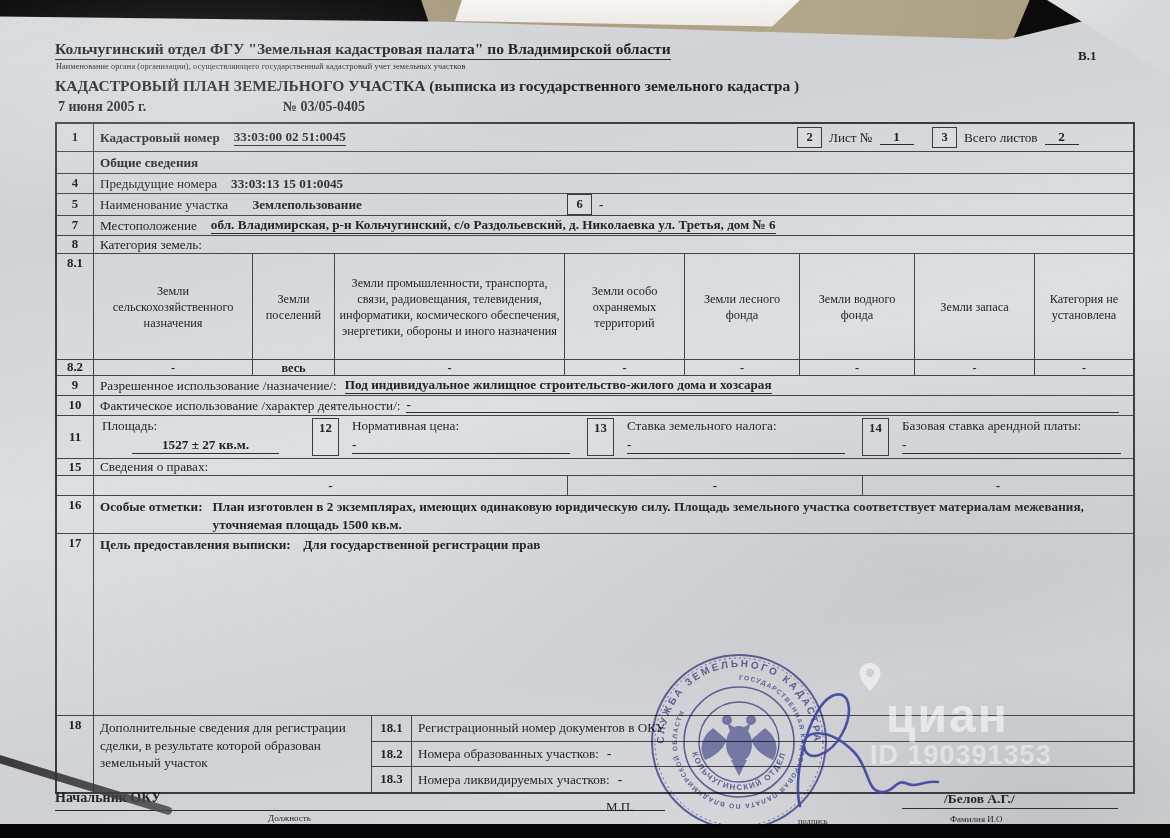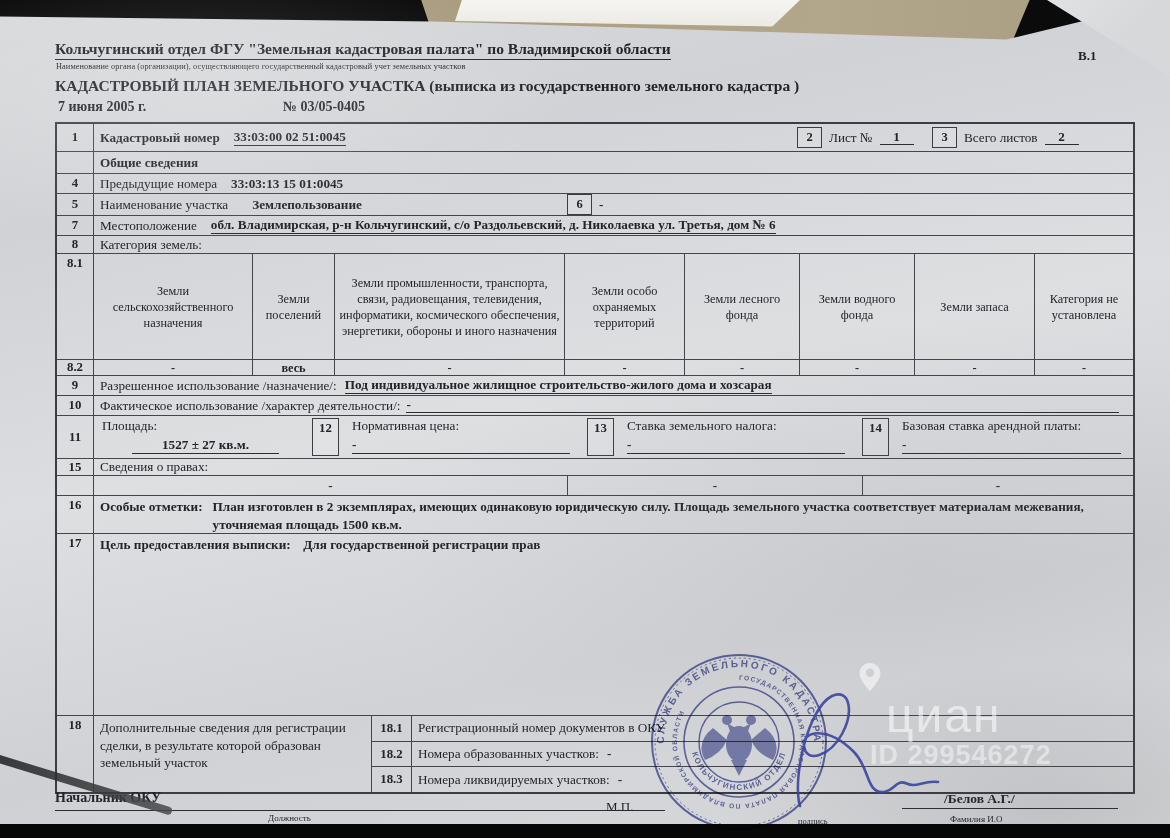--- a/index.html
+++ b/index.html
@@ -90,21 +90,21 @@
   .f-sign-cap { left:798px; top:816px; font-size:8.5px; }
   .f-name-line { left:902px; top:808px; width:216px; border-bottom:1.6px solid #2c2d33; height:1px; }
   .f-name { left:944px; top:791px; font-size:13.5px; font-weight:bold; }
   .f-name-cap { left:950px; top:814px; font-size:9px; }
 
   
   .stamp { position:absolute; left:643px; top:646px; width:192px; height:192px; opacity:.82; mix-blend-mode:multiply; z-index:5; }
   .signature { position:absolute; left:762px; top:668px; width:200px; height:160px; z-index:7; }
   .watermark { position:absolute; left:840px; top:656px; width:240px; height:120px; z-index:6; color:rgba(255,255,255,.55);
     font-family:"Liberation Sans","DejaVu Sans",sans-serif; pointer-events:none; }
-  .wm-brand { position:absolute; left:46px; top:32px; font-size:48px; font-weight:normal; letter-spacing:2px; }
+  .wm-brand { position:absolute; left:46px; top:32px; font-size:48px; font-weight:bold; letter-spacing:2px; }
   .wm-id { position:absolute; left:30px; top:84px; font-size:27px; font-weight:bold; letter-spacing:1px; color:rgba(255,255,255,.45); }
   .wm-pin { position:absolute; left:18px; top:6px; }
 </style>
 </head>
 <body>
 
 <div id="stage">
 
   <div class="tan-strip"></div>
   <div class="sheet"></div>
@@ -334,19 +334,19 @@
 
   <svg class="signature" viewBox="0 0 200 160">
     <path d="M 38 138 C 30 110 46 40 70 28 C 88 20 92 44 80 66 C 68 88 44 96 42 78 C 40 62 66 58 92 84 C 108 100 104 126 122 124 C 134 122 134 110 146 116 C 154 120 162 112 176 114" fill="none" stroke="#3b44a0" stroke-width="2.6" stroke-linecap="round" opacity="0.9"></path>
   </svg>
 
   <div class="watermark">
     <svg class="wm-pin" width="24" height="30" viewBox="0 0 24 30">
       <path d="M12 1 C6 1 1.5 5.5 1.5 11.2 C1.5 18 12 29 12 29 C12 29 22.5 18 22.5 11.2 C22.5 5.5 18 1 12 1 Z M12 15 a4.2 4.2 0 1 1 0-8.4 a4.2 4.2 0 1 1 0 8.4 Z" fill="rgba(255,255,255,0.55)"></path>
     </svg>
     <div class="wm-brand">циан</div>
-    <div class="wm-id">ID 299546272</div>
+    <div class="wm-id">ID 190391353</div>
   </div>
 
   <div class="sheet-shade"></div>
   <div class="desk-streak"></div>
   <div class="black-band"></div>
 </div>
 
 </body></html>

